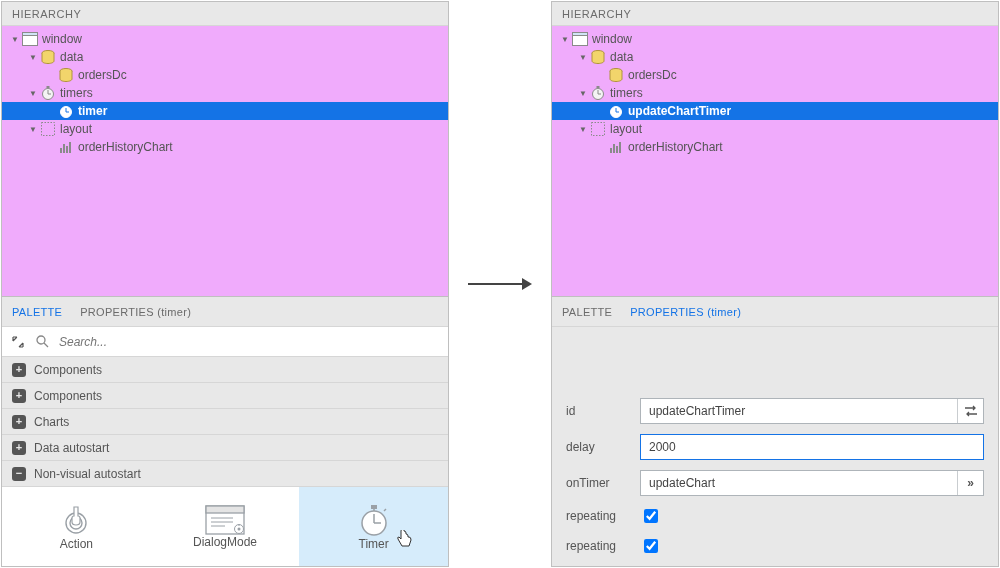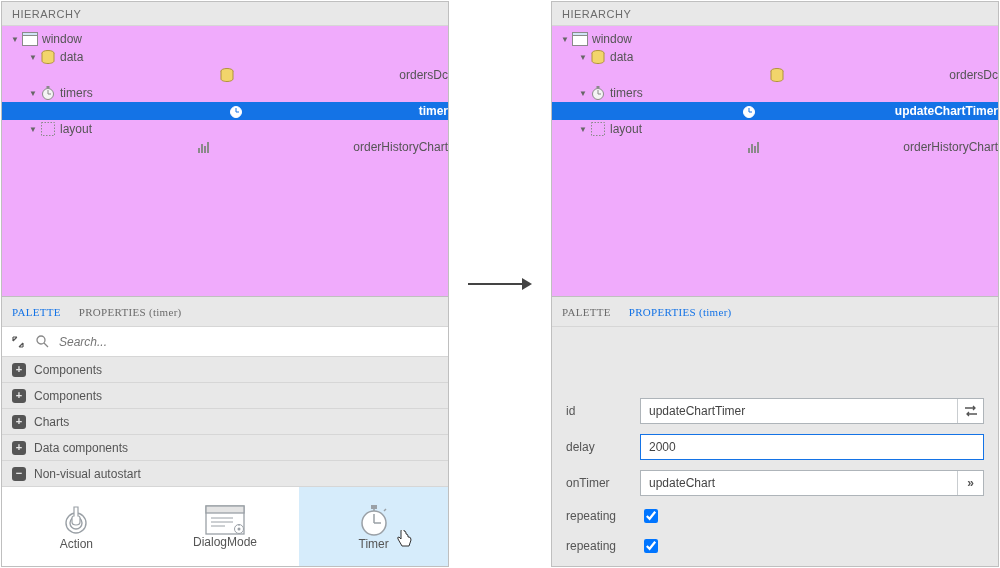--- a/index.html
+++ b/index.html
@@ -63,39 +63,38 @@
   }
   .tree-row.selected .twisty { color:#fff; }
   .node-icon {
     width: 16px; height: 16px;
     margin-right: 4px;
     display:inline-flex; align-items:center; justify-content:center;
   }
   .node-label { color:#555; }
   .indent-0 { padding-left: 8px; }
   .indent-1 { padding-left: 26px; }
-  .indent-2 { padding-left: 44px; justify-content: space-between; }
+  .indent-2 { padding-left: 44px; }
 
   
   .bottom {
     flex: 1;
     border-top: 1px solid #bfbfbf;
     background: #e8e8e8;
     display:flex;
     flex-direction:column;
   }
   .tabs {
     height: 30px;
     display:flex;
     align-items:center;
     padding: 0 10px;
     gap: 18px;
     font-size: 11px;
     border-bottom: 1px solid #d6d6d6;
-    font-family: Liberation Serif, serif;
   }
   .tab { color:#6b6b6b; cursor:pointer; letter-spacing:0.3px; }
   .tab.active { color:#1473e6; }
 
   
   .search-row {
     height: 30px;
     display:flex;
     align-items:center;
     background:#fff;
@@ -335,21 +334,21 @@
     <div class="cat-row">
       <span class="cat-icon">+</span>
       <span>Components</span>
     </div>
     <div class="cat-row">
       <span class="cat-icon">+</span>
       <span>Charts</span>
     </div>
     <div class="cat-row">
       <span class="cat-icon">+</span>
-      <span>Data components</span>
+      <span>Data autostart</span>
     </div>
     <div class="cat-row">
       <span class="cat-icon">−</span>
       <span>Non-visual autostart</span>
     </div>
 
     <div class="tiles">
       <div class="tile">
         <svg width="34" height="34" viewBox="0 0 34 34">
           <circle cx="17" cy="20" r="10" fill="none" stroke="#9aa0a6" stroke-width="1.4"></circle>

